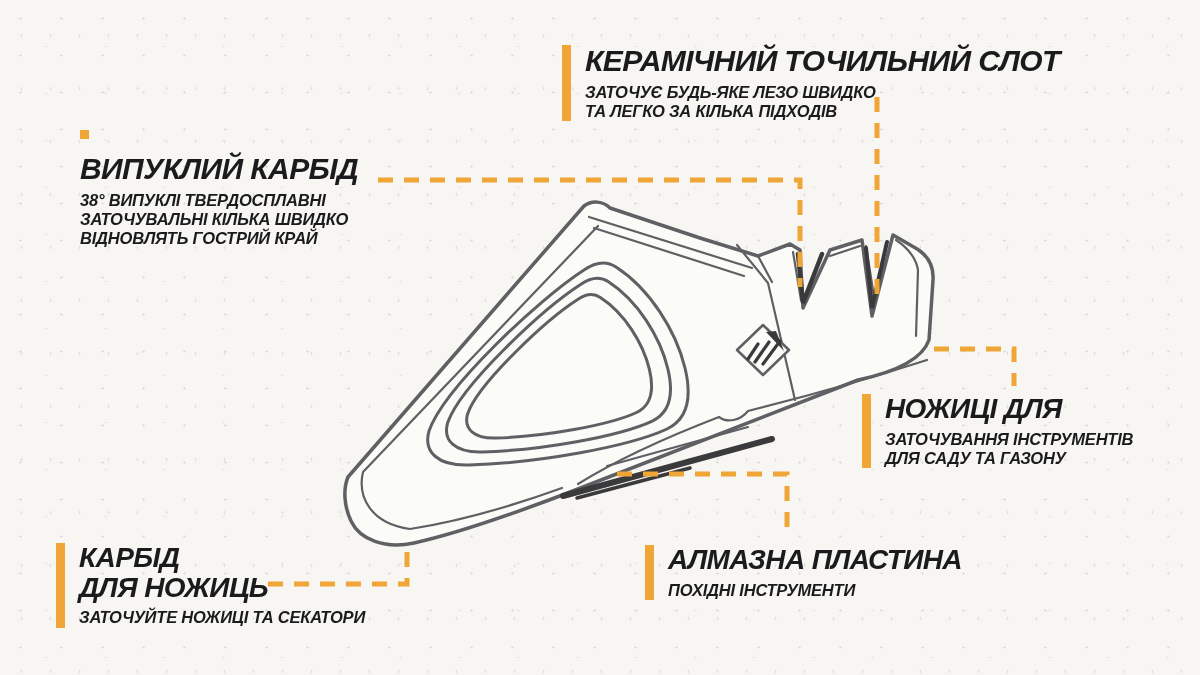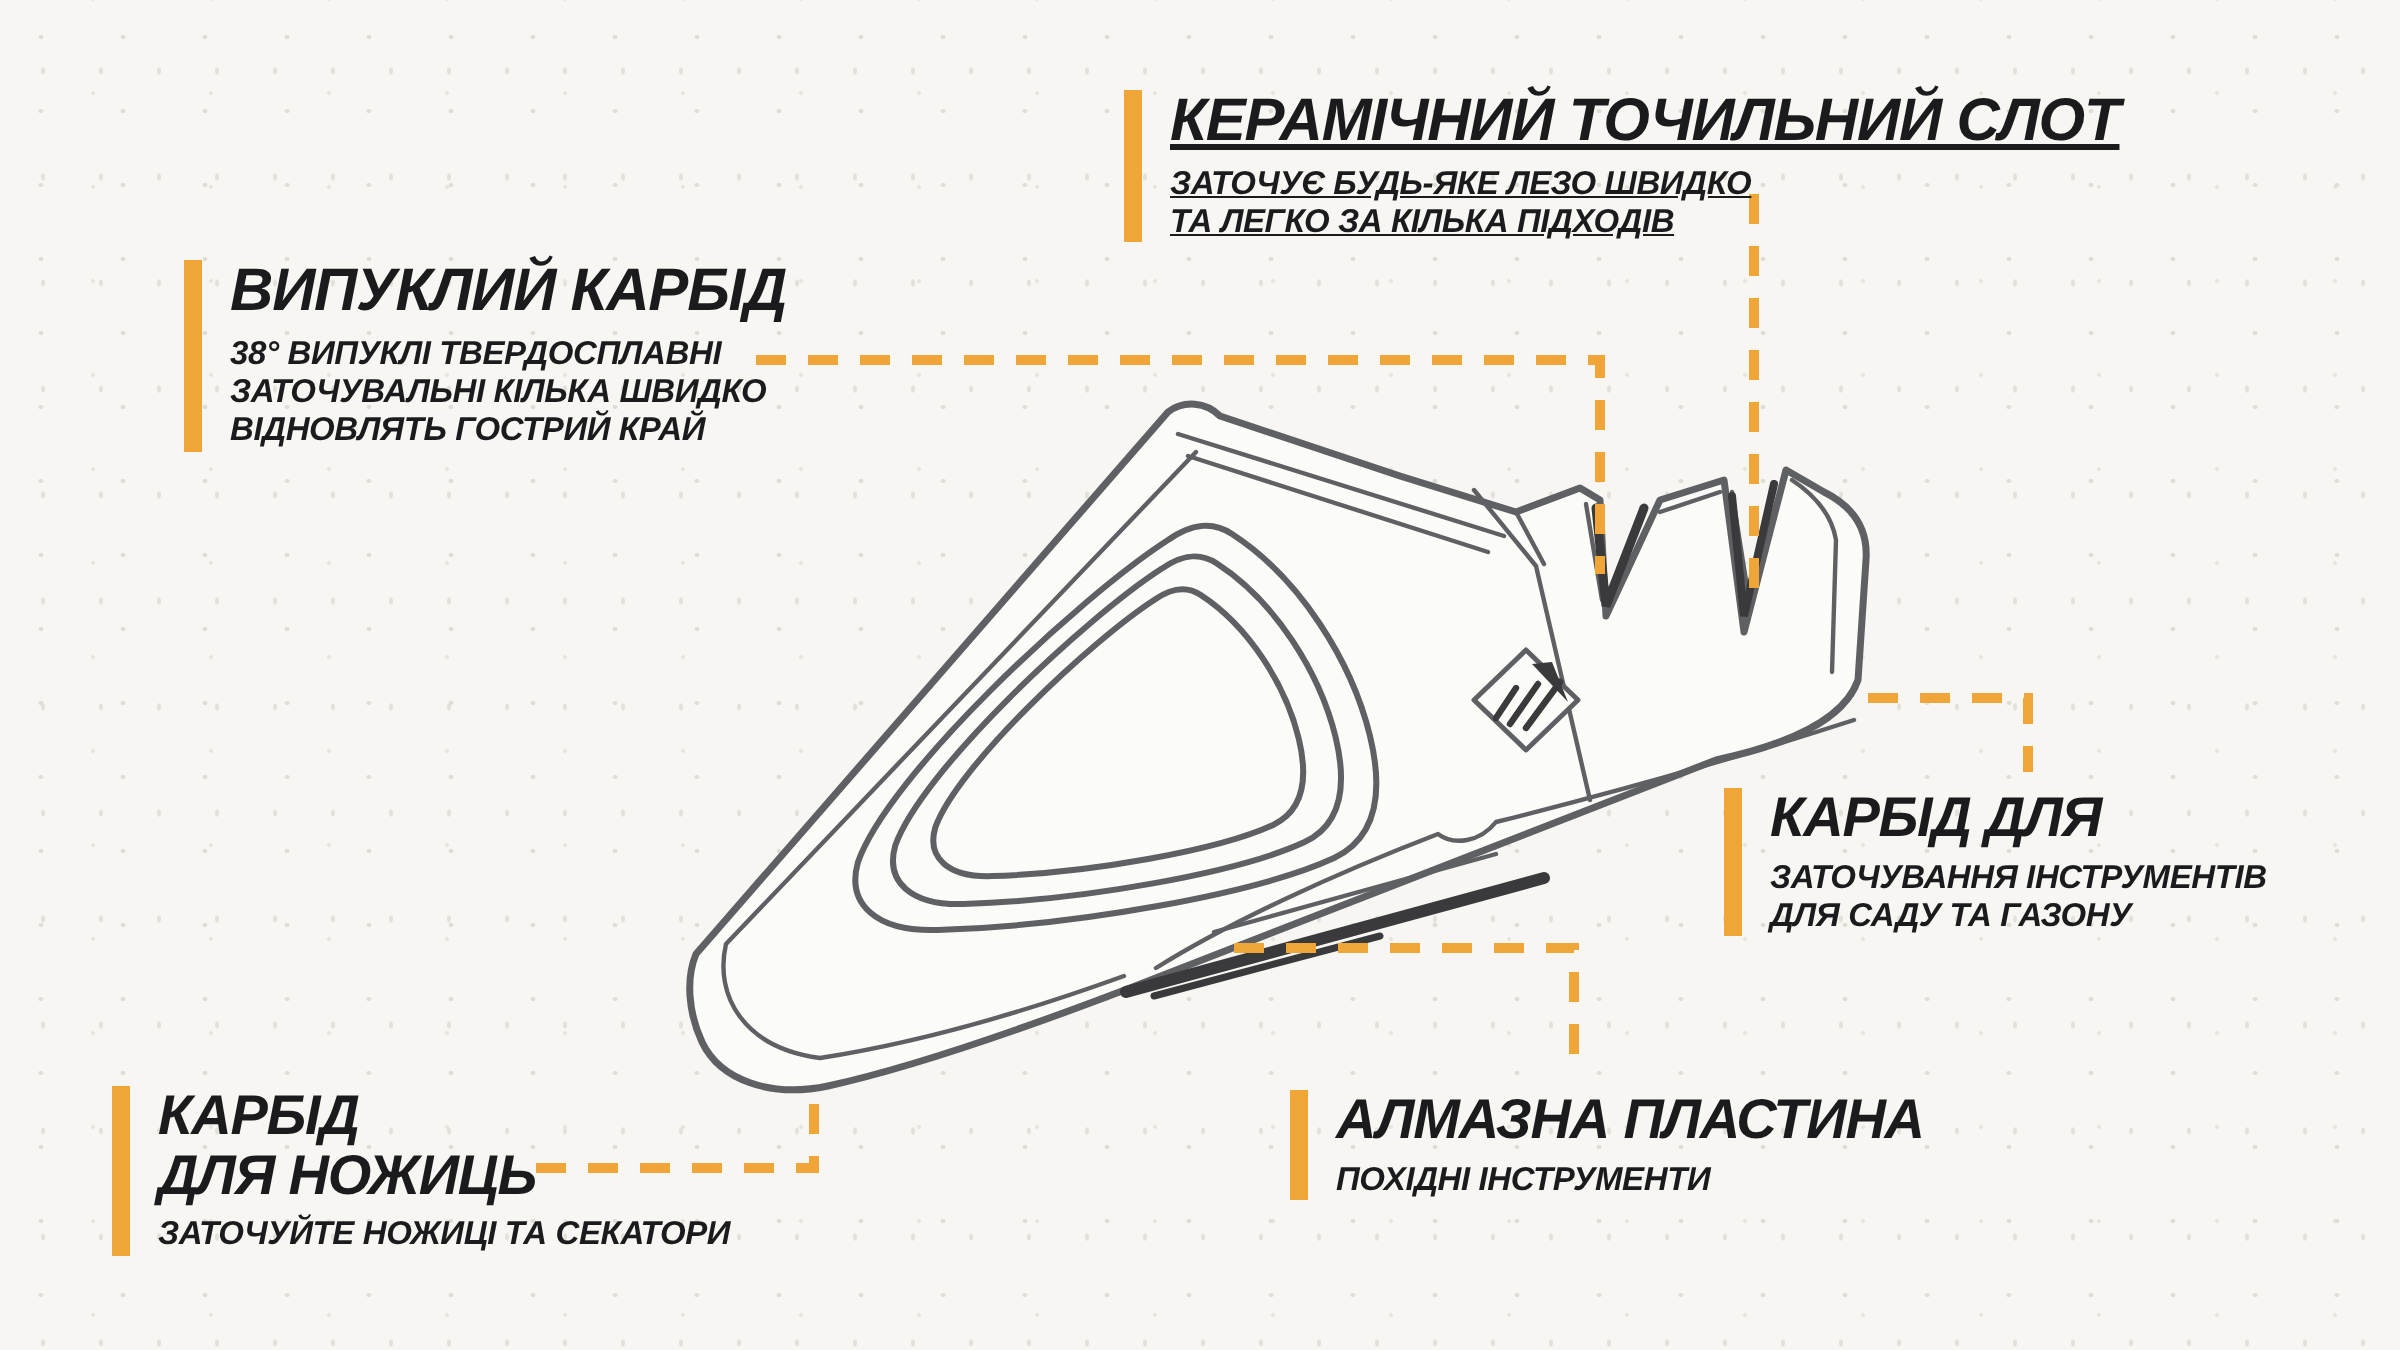--- a/index.html
+++ b/index.html
@@ -91,52 +91,52 @@
     <path class="ln-dark" stroke-width="3.2" d="M 748 359 L 758 344 M 755 362 L 769 342 M 763 364 L 780 341"></path>
   </g>
 
   <polyline class="leader" points="378,180 800,180 800,287"></polyline>
   <line class="leader" x1="877" y1="97" x2="877" y2="295"></line>
   <polyline class="leader" points="934,349 1014,349 1014,386"></polyline>
   <polyline class="leader" points="617,474 787,474 787,538"></polyline>
   <polyline class="leader" points="268,584 407,584 407,545"></polyline>
 </svg>
 
-<div class="callout" style="left:562px;top:45px;text-decoration:underline;">
+<div class="callout" style="left:562px;top:45px;">
   <div class="bar"></div>
   <div>
     <div class="title lg">
       <div>КЕРАМІЧНИЙ ТОЧИЛЬНИЙ СЛОТ</div>
     </div>
     <div class="desc">
       <div>ЗАТОЧУЄ БУДЬ-ЯКЕ ЛЕЗО ШВИДКО</div>
       <div>ТА ЛЕГКО ЗА КІЛЬКА ПІДХОДІВ</div>
     </div>
   </div>
 </div>
 
-<div class="callout" style="left:92px;top:130px;">
+<div class="callout" style="left:80px;top:130px;flex-direction:column;">
   <div class="bar"></div>
   <div>
     <div class="title lg">
       <div>ВИПУКЛИЙ КАРБІД</div>
     </div>
     <div class="desc">
       <div>38° ВИПУКЛІ ТВЕРДОСПЛАВНІ</div>
       <div>ЗАТОЧУВАЛЬНІ КІЛЬКА ШВИДКО</div>
       <div>ВІДНОВЛЯТЬ ГОСТРИЙ КРАЙ</div>
     </div>
   </div>
 </div>
 
 <div class="callout" style="left:862px;top:394px;">
   <div class="bar"></div>
   <div>
     <div class="title md">
-      <div>КАРБІД ДЛЯ</div>
+      <div>НОЖИЦІ ДЛЯ</div>
     </div>
     <div class="desc">
       <div>ЗАТОЧУВАННЯ ІНСТРУМЕНТІВ</div>
       <div>ДЛЯ САДУ ТА ГАЗОНУ</div>
     </div>
   </div>
 </div>
 
 <div class="callout" style="left:56px;top:543px;">
   <div class="bar"></div>

